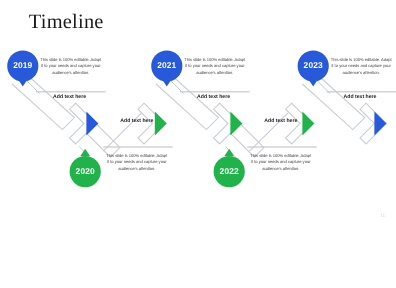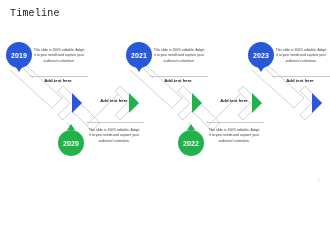--- a/index.html
+++ b/index.html
@@ -11,24 +11,24 @@
     height: 186px;
     background: #ffffff;
     font-family: "Liberation Sans", sans-serif;
     overflow: hidden;
     position: relative;
   }
 
   
   .slide-title {
     position: absolute;
-    left: 10px;
+    left: 24px;
     top: 8px;
-    font-family: Liberation Mono, monospace;
-    font-size: 10px;
+    font-family: Liberation Serif, serif;
+    font-size: 17px;
     color: #1a1a1a;
     letter-spacing: 0.2px;
     white-space: nowrap;
   }
   .title-rule {
     position: absolute;
     left: 0px;
     top: 26px;
     width: 330px;
     height: 1px;

